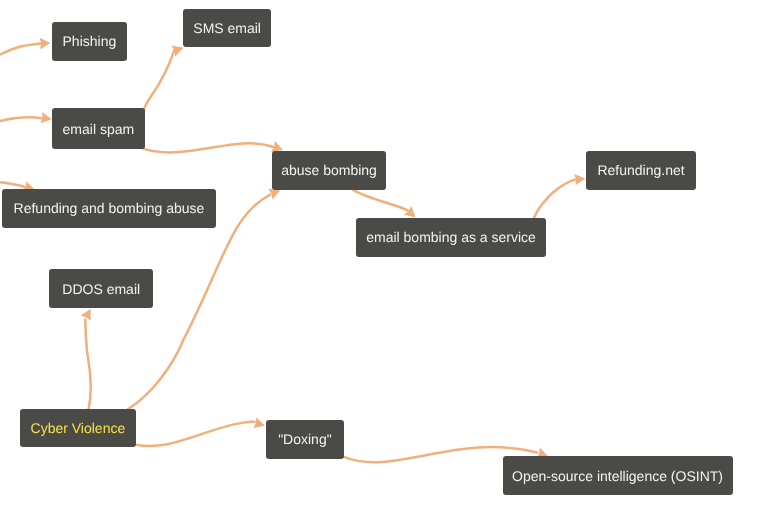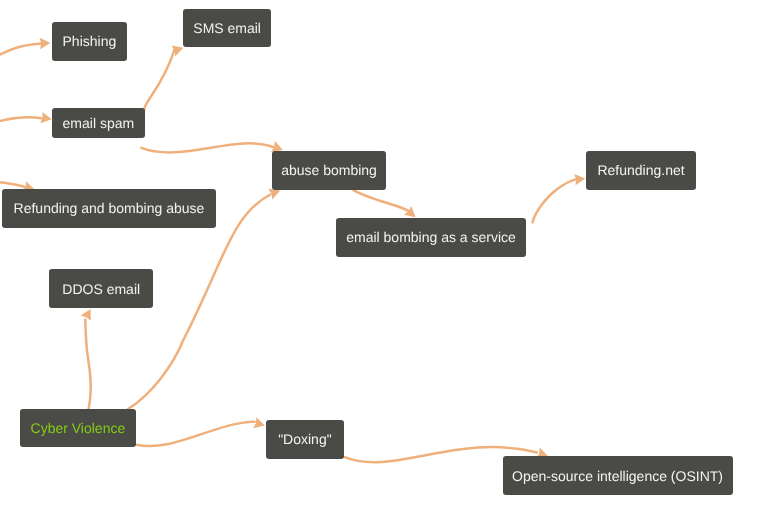--- a/index.html
+++ b/index.html
@@ -64,39 +64,39 @@
         <path class="flow" d="M 344.00,456.80 C 392.60,477.00 457.72,432.20 537.00,452.50" stroke="#efb07c"></path>
         <path d="M 0,0 L -10.5,-5.75 L -9.3,0 L -10.5,5.75 Z" fill="#efb07c" transform="translate(548,456.2) rotate(18)"></path>
       </g>
     </svg>
 <div class="node" style="left: 51.8px; top: 22px; width: 75.2px; height: 38.8px; background: rgb(74, 75, 70); color: rgb(242, 242, 242);">
       <span>Phishing</span>
     </div>
     <div class="node" style="left: 183.3px; top: 8.6px; width: 87.7px; height: 38.8px; background: rgb(74, 75, 70); color: rgb(242, 242, 242);">
       <span>SMS email</span>
     </div>
-    <div class="node" style="left: 52.2px; top: 108.2px; width: 92.4px; height: 30px; background: rgb(74, 75, 70); color: rgb(242, 242, 242); text-align: center;">
+    <div class="node" style="left: 52.2px; top: 108.2px; width: 92.4px; height: 41px; background: rgb(74, 75, 70); color: rgb(242, 242, 242); text-align: center;">
       <span>email spam</span>
     </div>
     <div class="node" style="left: 272.1px; top: 150.8px; width: 113.9px; height: 38.8px; background: rgb(74, 75, 70); color: rgb(242, 242, 242);">
       <span>abuse bombing</span>
     </div>
     <div class="node" style="left: 585.9px; top: 150.8px; width: 110.3px; height: 38.8px; background: rgb(74, 75, 70); color: rgb(242, 242, 242);">
       <span>Refunding.net</span>
     </div>
     <div class="node" style="left: 1.7px; top: 189px; width: 214.5px; height: 38.8px; background: rgb(74, 75, 70); color: rgb(242, 242, 242);">
       <span>Refunding and bombing abuse</span>
     </div>
-    <div class="node" style="left: 336px; top: 218.1px; width: 190.1px; height: 38.8px; background: rgb(74, 75, 70); color: rgb(242, 242, 242);">
+    <div class="node" style="left: 356px; top: 218.1px; width: 190.1px; height: 38.8px; background: rgb(74, 75, 70); color: rgb(242, 242, 242);">
       <span>email bombing as a service</span>
     </div>
     <div class="node" style="left: 49.4px; top: 269.2px; width: 103.7px; height: 38.8px; background: rgb(74, 75, 70); color: rgb(242, 242, 242);">
       <span>DDOS email</span>
     </div>
-    <div class="node" style="left: 20px; top: 408.7px; width: 115.8px; height: 38.8px; background: rgb(74, 75, 70); color: #84cc16;">
+    <div class="node" style="left: 20px; top: 408.7px; width: 115.8px; height: 38.8px; background: rgb(74, 75, 70); color: #fde047;">
       <span>Cyber Violence</span>
     </div>
     <div class="node" style="left: 265.9px; top: 420.1px; width: 78px; height: 38.8px; background: rgb(74, 75, 70); color: rgb(242, 242, 242);">
       <span>"Doxing"</span>
     </div>
     <div class="node" style="left: 502.5px; top: 456.4px; width: 230.1px; height: 38.8px; background: rgb(74, 75, 70); color: rgb(242, 242, 242); justify-content: center;">
       <span>Open-source intelligence (OSINT)</span>
     </div>
   </div>
 

